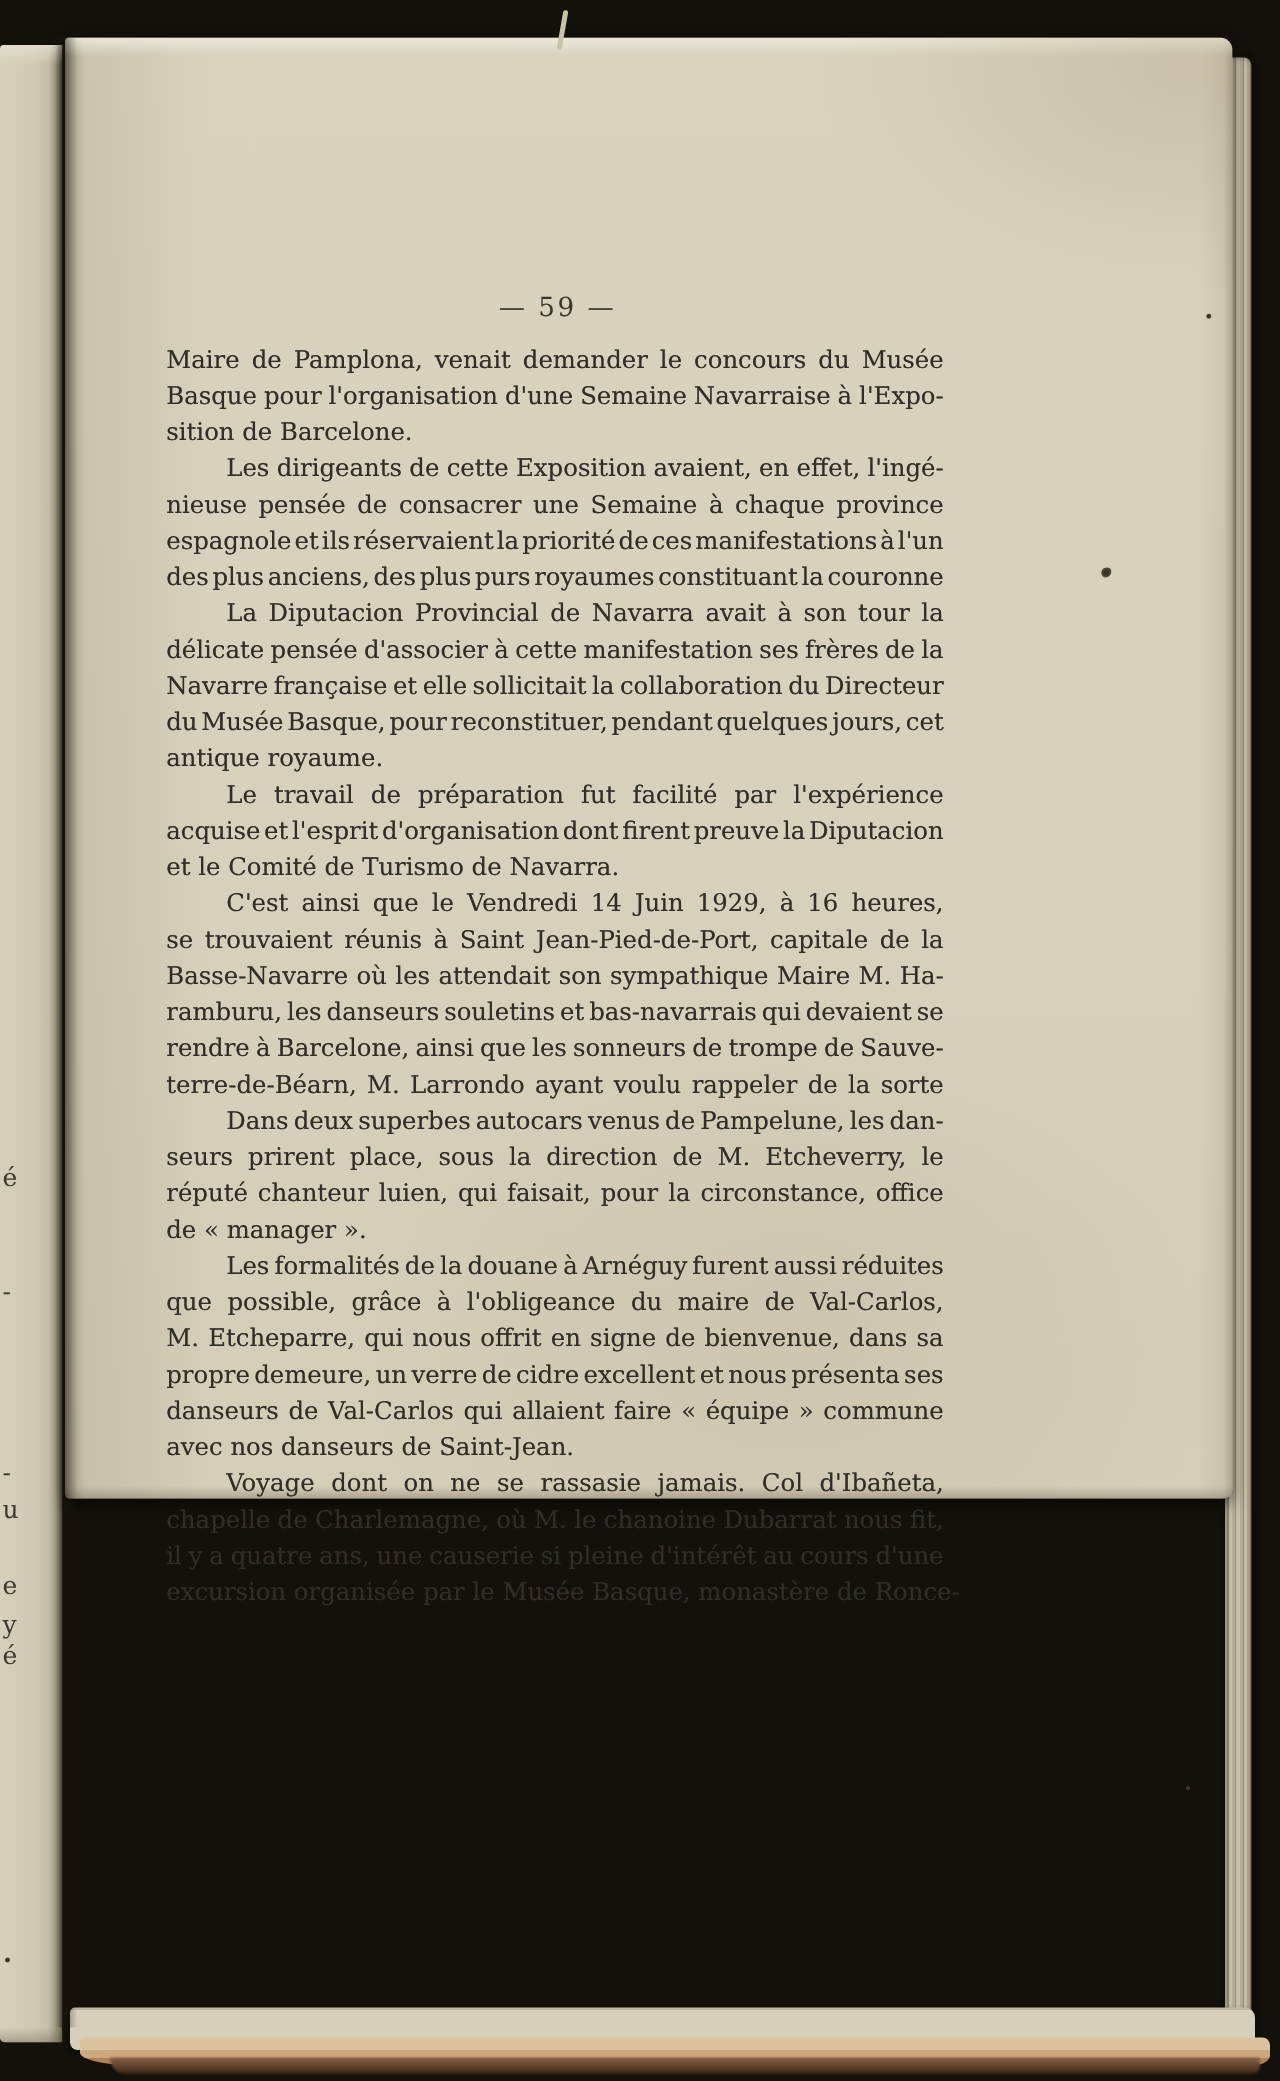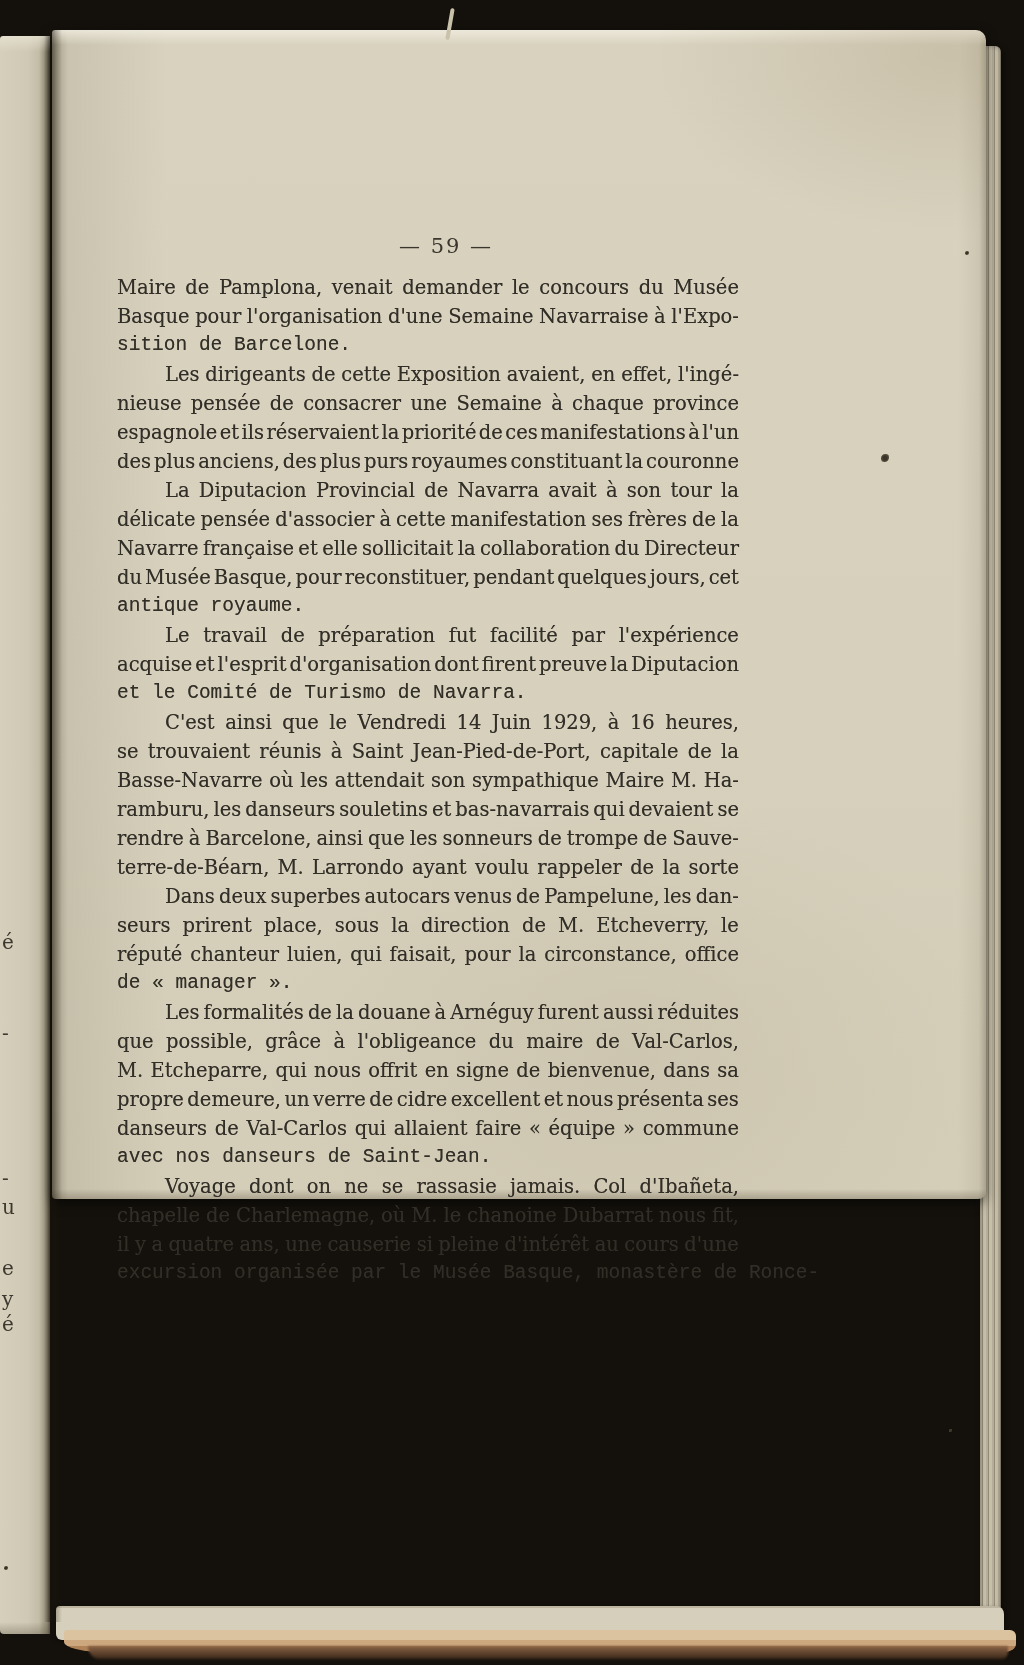--- a/index.html
+++ b/index.html
@@ -77,30 +77,30 @@
     background:#c9c2aa;transform:rotate(10deg);border-radius:2px;
   }
 
   .page-number{
     position:absolute;left:65px;top:204px;width:622px;
     padding-left:36px;box-sizing:border-box;
     text-align:center;font-size:21px;color:#3a362e;letter-spacing:2px;
   }
 
   .text-block{
-    position:absolute;left:65px;top:243px;width:622px;
+    position:absolute;left:81px;top:243px;width:622px;
     font-size:19.5px;color:#312e27;
     text-shadow:0 0 .5px rgba(49,46,39,.55);
   }
   .line{
     display:flex;justify-content:space-between;
     height:29px;line-height:29px;white-space:nowrap;
   }
   .line span{white-space:pre;}
-  .line.last{display:block;font-family:Liberation Mono, monospace;}
+  .line.last{display:block;}
   .line.indent{padding-left:48px;}
 
   .speck{position:absolute;background:radial-gradient(circle,#393428 30%,#5c5442 80%);border-radius:55% 42% 58% 46%;}
   .s1{left:829px;top:424px;width:8px;height:8px;}
   .s2{left:913px;top:221px;width:4px;height:4px;}
   .s3{left:897px;top:1399px;width:3px;height:3px;}
   .s-left{left:4px;top:1530px;width:4px;height:4px;}
 </style>
 </head>
 <body>

